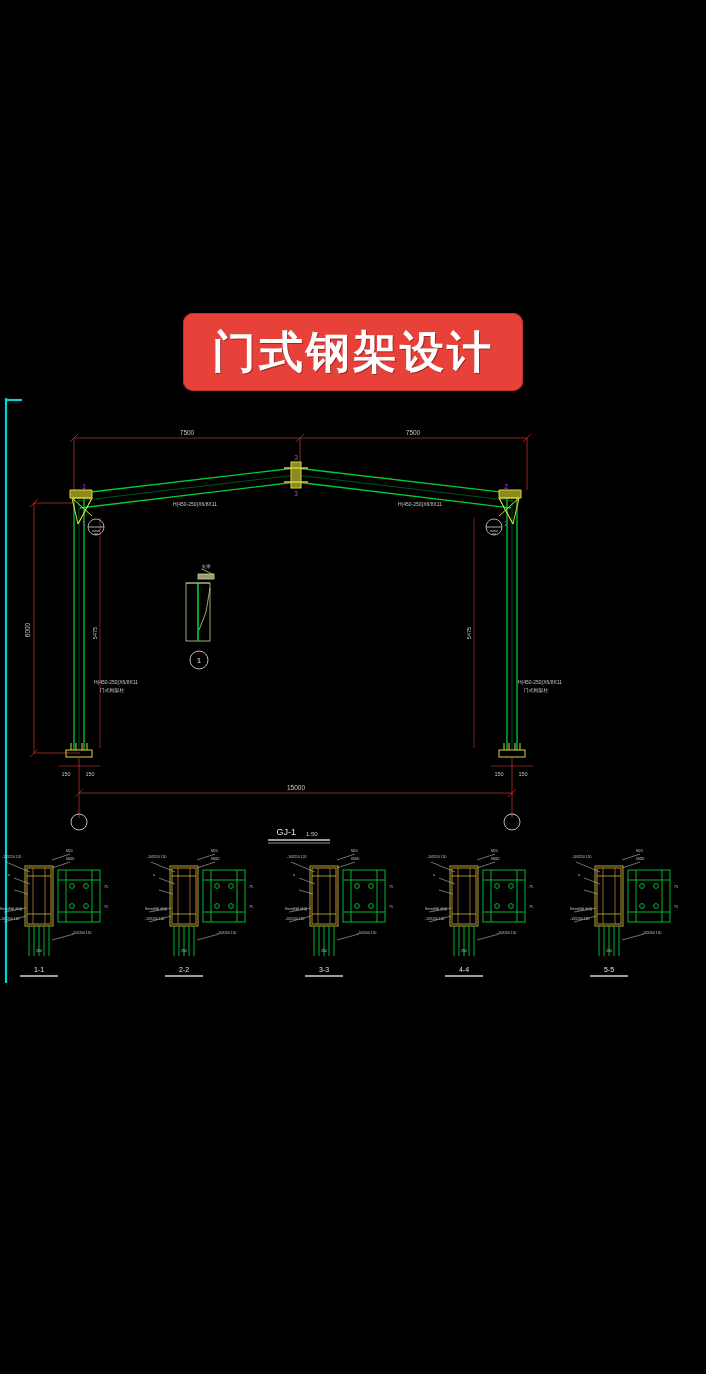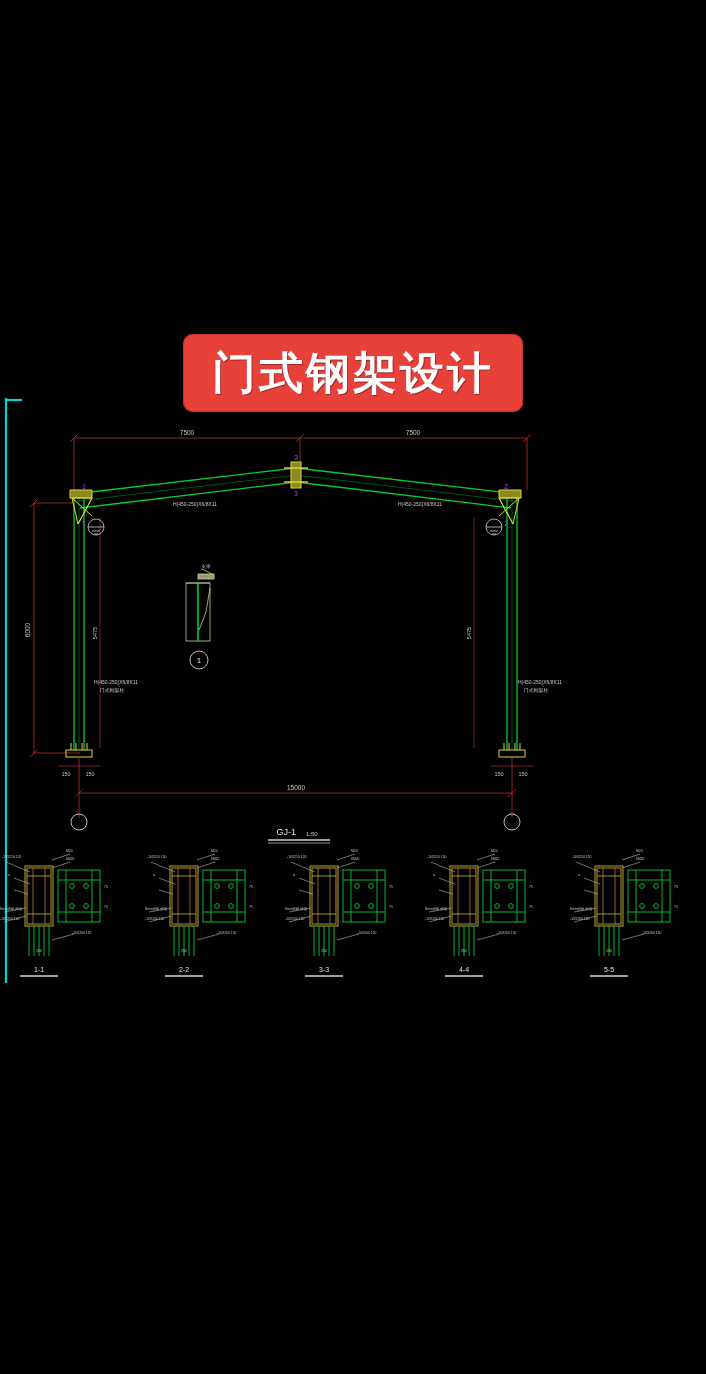--- a/index.html
+++ b/index.html
@@ -8,21 +8,20 @@
     font-family:"Liberation Sans", sans-serif;
   }
   #stage{ position:relative; width:706px; height:1374px; background:#000; }
 
   
   #title-banner{
     position:absolute; left:183px; top:313px; width:340px; height:78px;
     background:#e8413a; border-radius:10px;
     display:flex; align-items:center; justify-content:center;
     box-shadow:0 0 0 1px #c4302b inset;
-    margin-top:21px;
   }
   #title-banner .txt{
     color:#ffffff; font-size:44px; font-weight:bold; letter-spacing:3px;
     font-family:"DejaVu Sans", sans-serif; line-height:1;
     text-shadow:1px 1px 0 rgba(0,0,0,.35);
   }
 
   
   #cad{ position:absolute; left:0; top:398px; width:706px; height:585px; }
   #cad svg{ display:block; }

